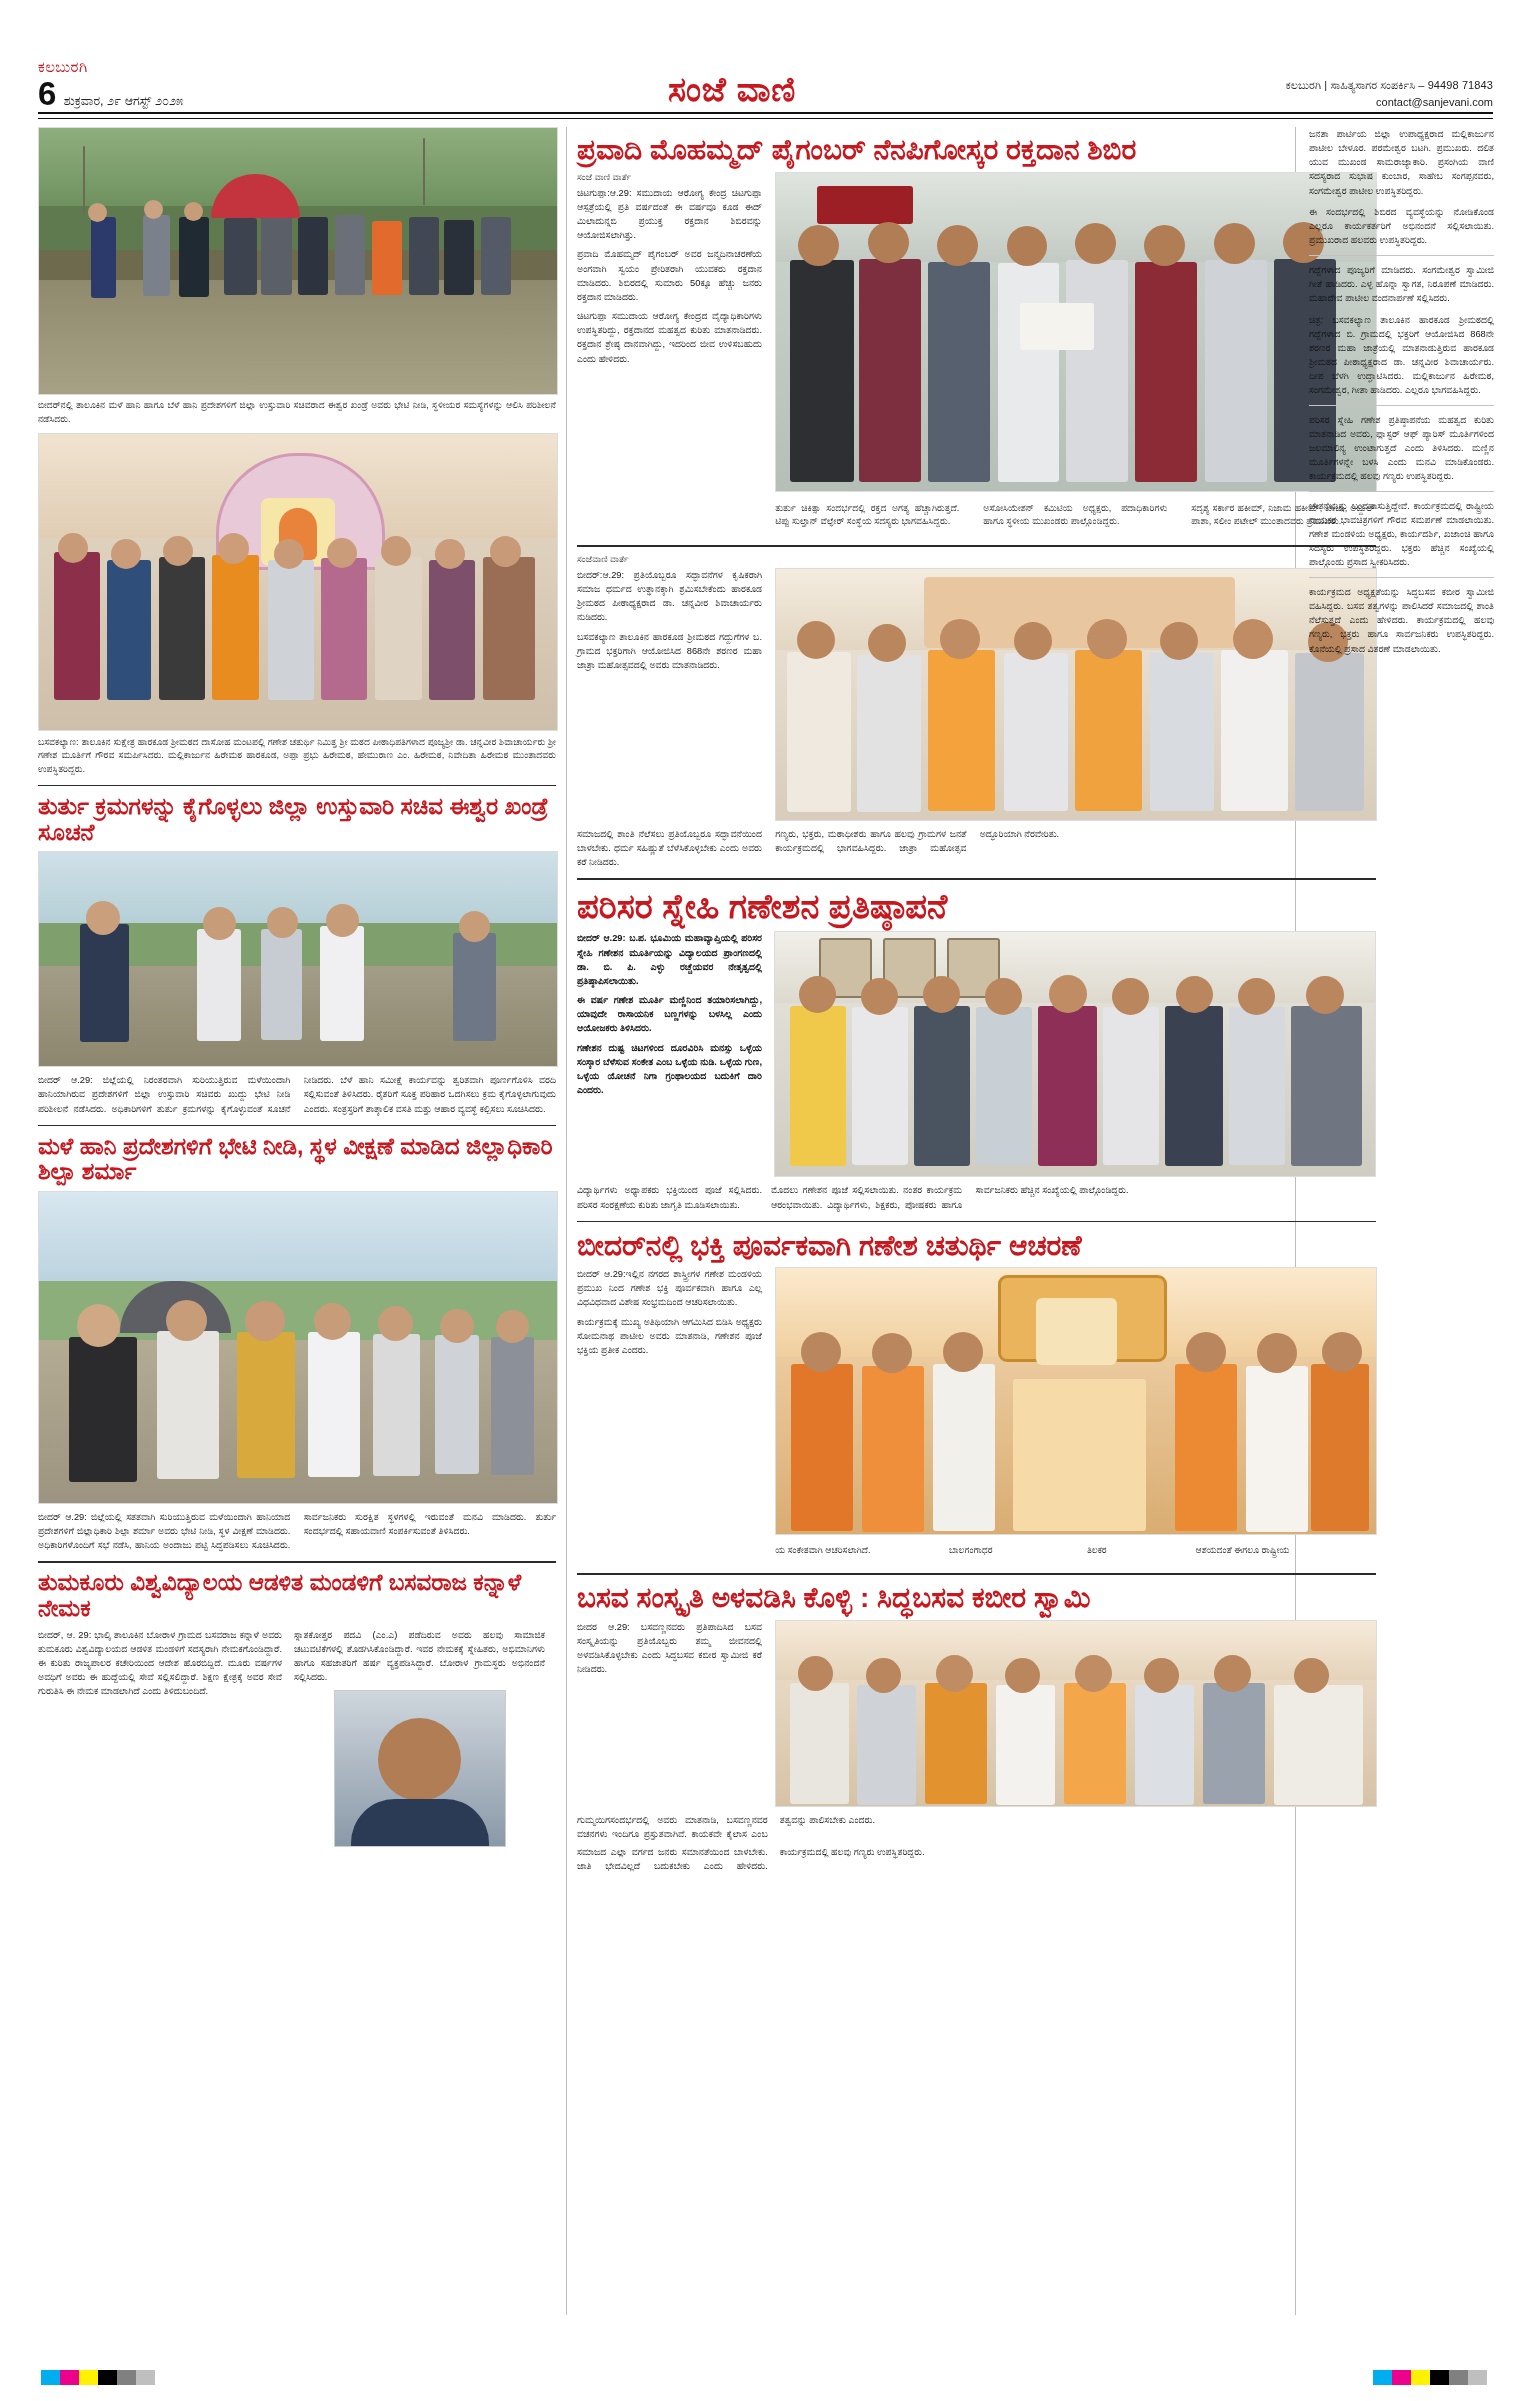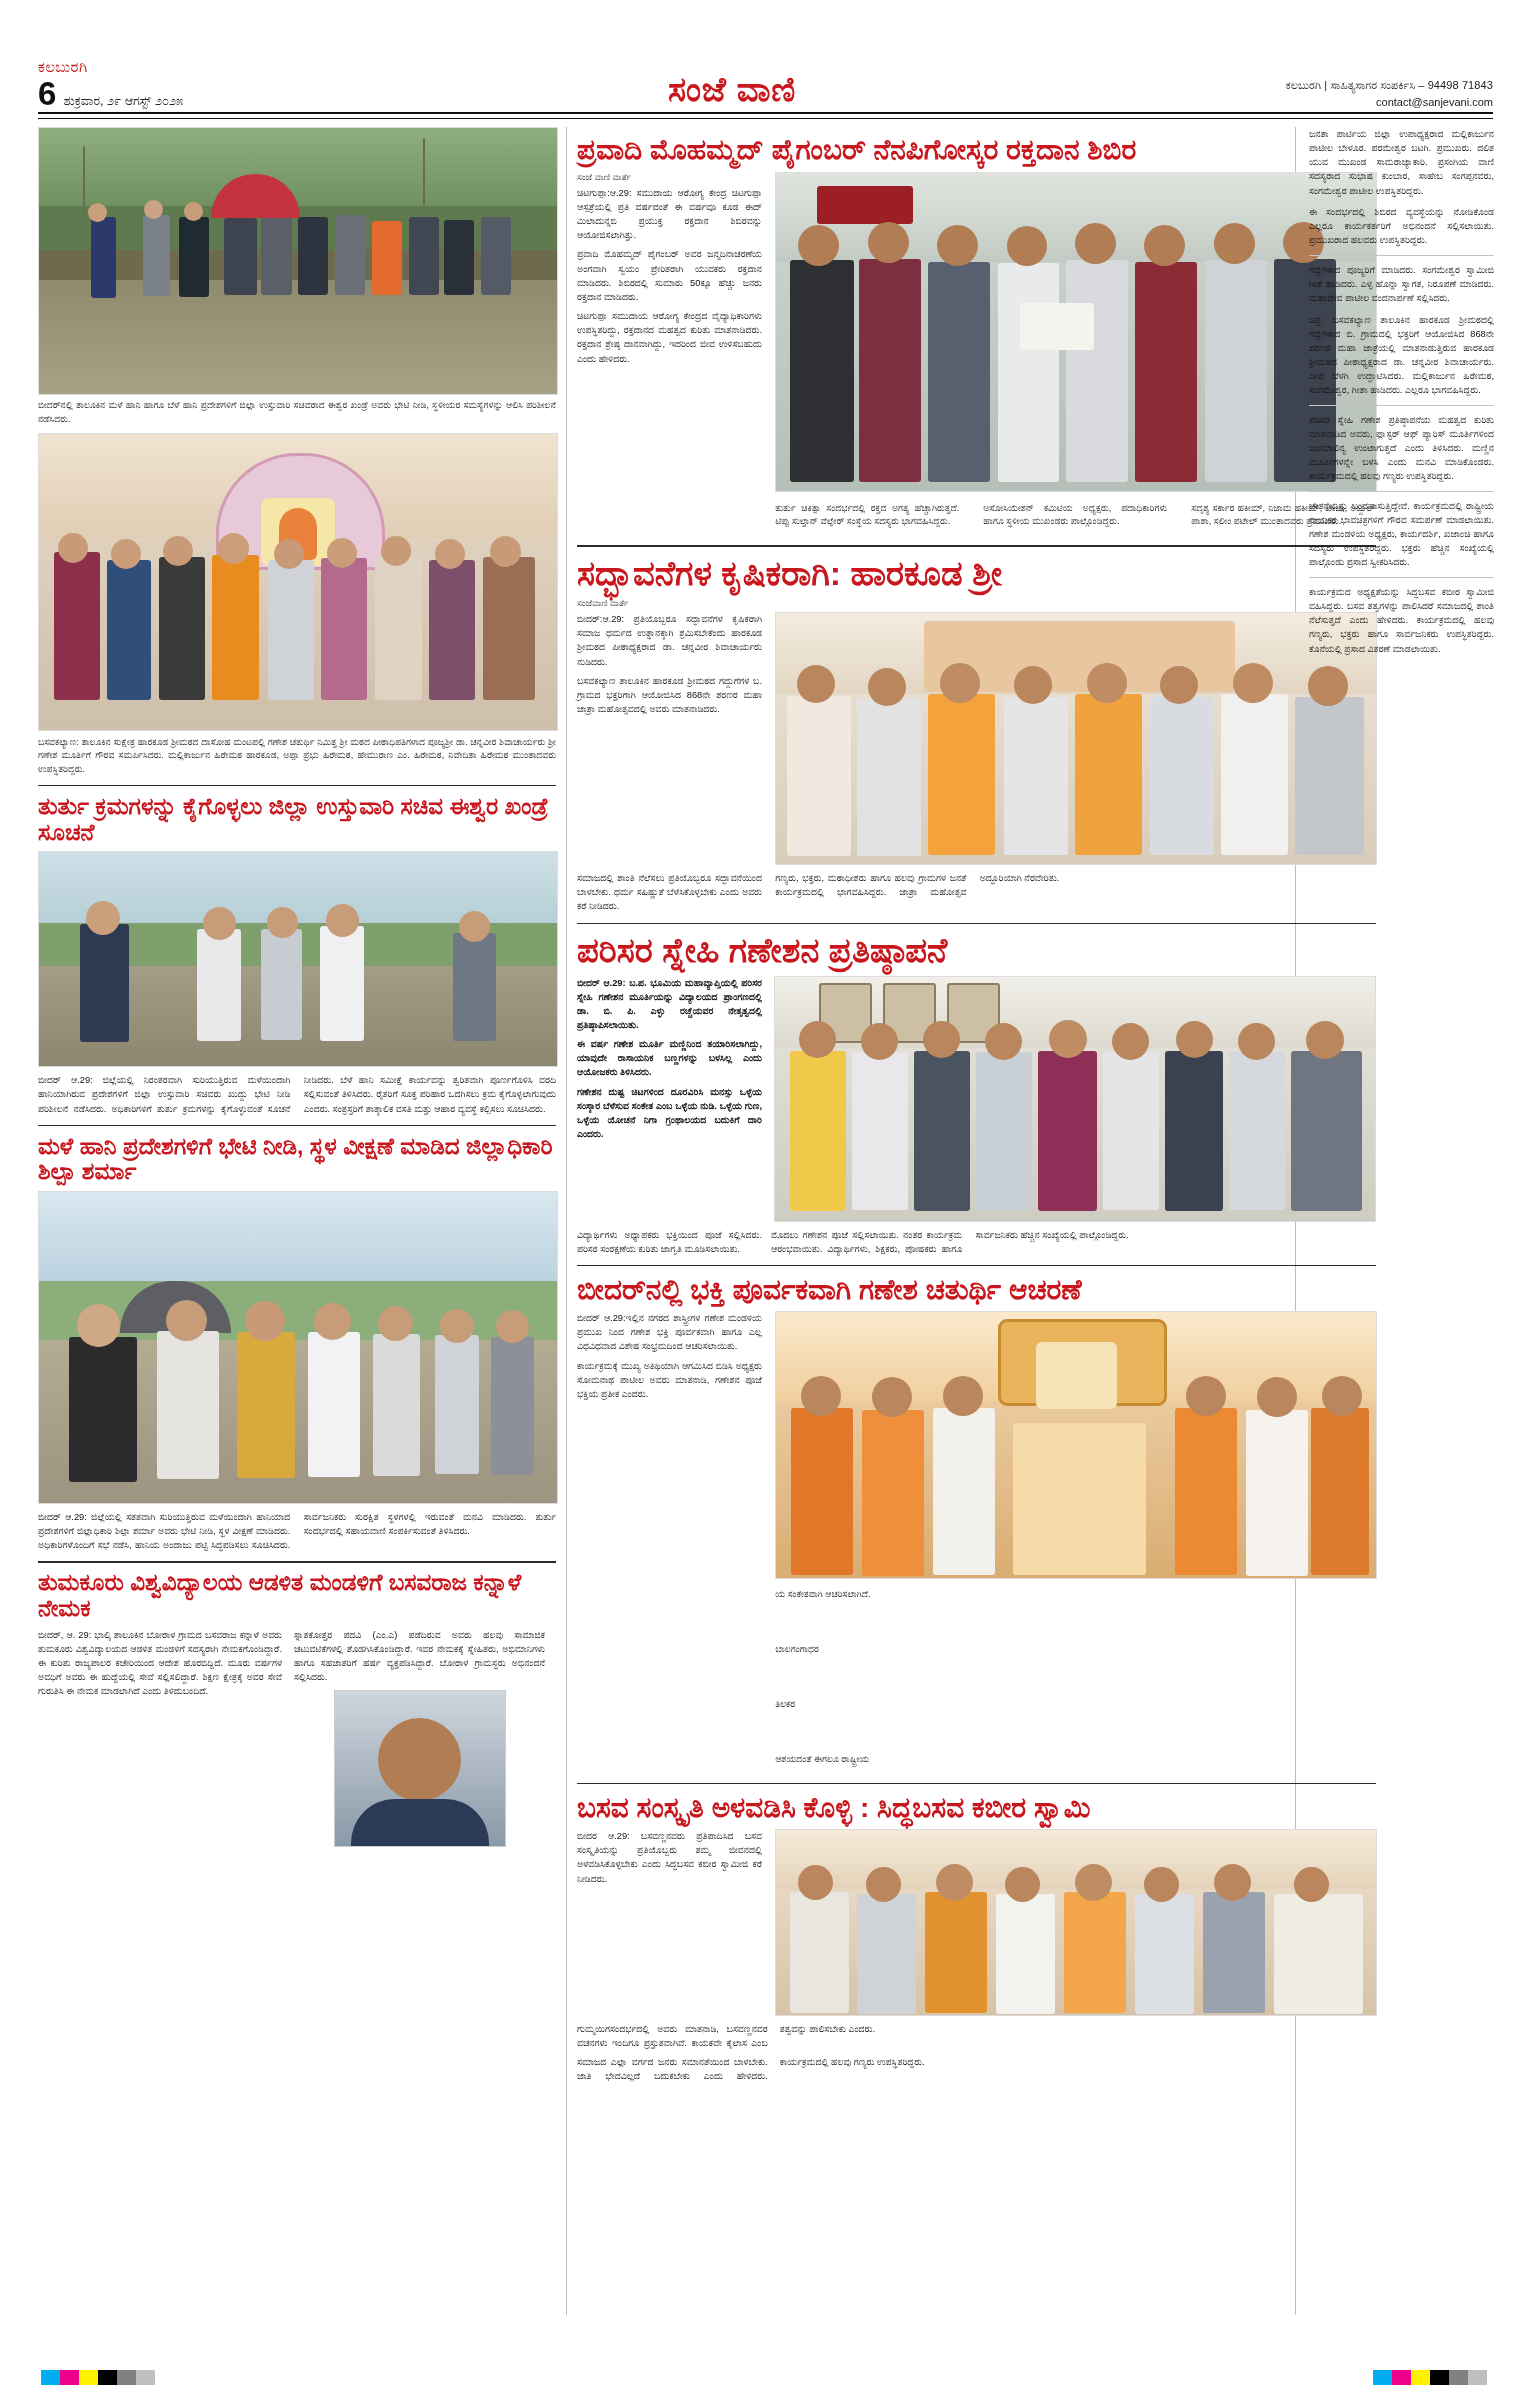--- a/index.html
+++ b/index.html
@@ -369,21 +369,20 @@
         </div>
         <div style="display:flex; gap:24px; margin-top:6px;">
           <div class="caption" style="width:192px;">ತುರ್ತು ಚಿಕಿತ್ಸಾ ಸಂದರ್ಭದಲ್ಲಿ ರಕ್ತದ ಅಗತ್ಯ ಹೆಚ್ಚಾಗಿರುತ್ತದೆ. ಟಿಪ್ಪು ಸುಲ್ತಾನ್ ವೆಲ್ಫೇರ್ ಸಂಸ್ಥೆಯ ಸದಸ್ಯರು ಭಾಗವಹಿಸಿದ್ದರು.</div>
           <div class="caption" style="width:192px;">ಅಸೋಸಿಯೇಶನ್ ಕಮಿಟಿಯ ಅಧ್ಯಕ್ಷರು, ಪದಾಧಿಕಾರಿಗಳು ಹಾಗೂ ಸ್ಥಳೀಯ ಮುಖಂಡರು ಪಾಲ್ಗೊಂಡಿದ್ದರು.</div>
           <div class="caption" style="width:192px;">ಸದೃಶ್ಯ ಸರ್ಕಾರ ಹಕೀಮ್, ನಿಜಾಮ ಹಕೀಮ್, ಖಾಜಾ, ಅಬ್ದುಲ್ ಪಾಶಾ, ಸಲೀಂ ಪಟೇಲ್ ಮುಂತಾದವರು ಪ್ರಮುಖರು.</div>
         </div>
       </div>
     </div>
 
     <div class="hr-dark"></div>
-    <h1 class="headline hl-xl">ಸದ್ಭಾವನೆಗಳ ಕೃಷಿಕರಾಗಿ: ಹಾರಕೂಡ ಶ್ರೀ</h1>
     <div class="byline" style="text-align:left;">ಸಂಜೆವಾಣಿ ವಾರ್ತೆ</div>
 
     <div style="display:flex; gap:13.3px; margin-top:3px;">
       <div style="width:185px;">
         <div class="body-text" style="margin-bottom:5.2px;">ಬೀದರ್:ಆ.29: ಪ್ರತಿಯೊಬ್ಬರೂ ಸದ್ಭಾವನೆಗಳ ಕೃಷಿಕರಾಗಿ ಸಮಾಜ ಧರ್ಮದ ಉತ್ಥಾನಕ್ಕಾಗಿ ಶ್ರಮಿಸಬೇಕೆಂದು ಹಾರಕೂಡ ಶ್ರೀಮಠದ ಪೀಠಾಧ್ಯಕ್ಷರಾದ ಡಾ. ಚನ್ನವೀರ ಶಿವಾಚಾರ್ಯರು ನುಡಿದರು.</div>
         <div class="body-text">ಬಸವಕಲ್ಯಾಣ ತಾಲೂಕಿನ ಹಾರಕೂಡ ಶ್ರೀಮಠದ ಗದ್ದುಗೆಗಳ ಬ. ಗ್ರಾಮದ ಭಕ್ತರಿಗಾಗಿ ಆಯೋಜಿಸಿದ 868ನೇ ಶರಣರ ಮಹಾ ಜಾತ್ರಾ ಮಹೋತ್ಸವದಲ್ಲಿ ಅವರು ಮಾತನಾಡಿದರು.</div>
       </div>
       <div style="width:600px;">
         <div class="photo" style="width:600px;height:251px;background:linear-gradient(#efe6d9,#d8cdbb);">
           <div class="ph-band" style="top:0;height:81px;background:linear-gradient(#f4ecdf,#e2d6c2);"></div>
@@ -475,21 +474,21 @@
           <div class="figure" style="left:157px;top:96px;width:62px;height:167px;background:#f2f0eb;"></div>
           <div class="figure" style="left:167px;top:64px;width:40px;height:40px;border-radius:50%;background:#b9865d;"></div>
           <div class="figure" style="left:399px;top:96px;width:62px;height:167px;background:#eb8a33;"></div>
           <div class="figure" style="left:410px;top:64px;width:40px;height:40px;border-radius:50%;background:#b9865d;"></div>
           <div class="figure" style="left:470px;top:98px;width:62px;height:166px;background:#f6f3ee;"></div>
           <div class="figure" style="left:481px;top:65px;width:40px;height:40px;border-radius:50%;background:#b9865d;"></div>
           <div class="figure" style="left:535px;top:96px;width:58px;height:167px;background:#dd7a2c;"></div>
           <div class="figure" style="left:546px;top:64px;width:40px;height:40px;border-radius:50%;background:#b9865d;"></div>
           <div class="figure" style="left:237px;top:111px;width:133px;height:152px;background:#f6dba8;"></div>
         </div>
-        <div style="display:flex; gap:30px; margin-top:4.4px;flex-direction:column;">
+        <div style="display:flex; gap:30px; margin-top:4.4px;">
           <div class="caption" style="width:148px;">ಯ ಸಂಕೇತವಾಗಿ ಆಚರಿಸಲಾಗಿದೆ.</div>
           <div class="caption" style="width:111px;">ಬಾಲಗಂಗಾಧರ</div>
           <div class="caption" style="width:81px;">ತಿಲಕರ</div>
           <div class="caption" style="width:185px;">ಆಶಯದಂತೆ ಈಗಲೂ ರಾಷ್ಟ್ರೀಯ</div>
         </div>
       </div>
     </div>
 
     <div class="hr-dark"></div>
     <h1 class="headline hl-lg">ಬಸವ ಸಂಸ್ಕೃತಿ ಅಳವಡಿಸಿ ಕೊಳ್ಳಿ : ಸಿದ್ಧಬಸವ ಕಬೀರ ಸ್ವಾಮಿ</h1>

